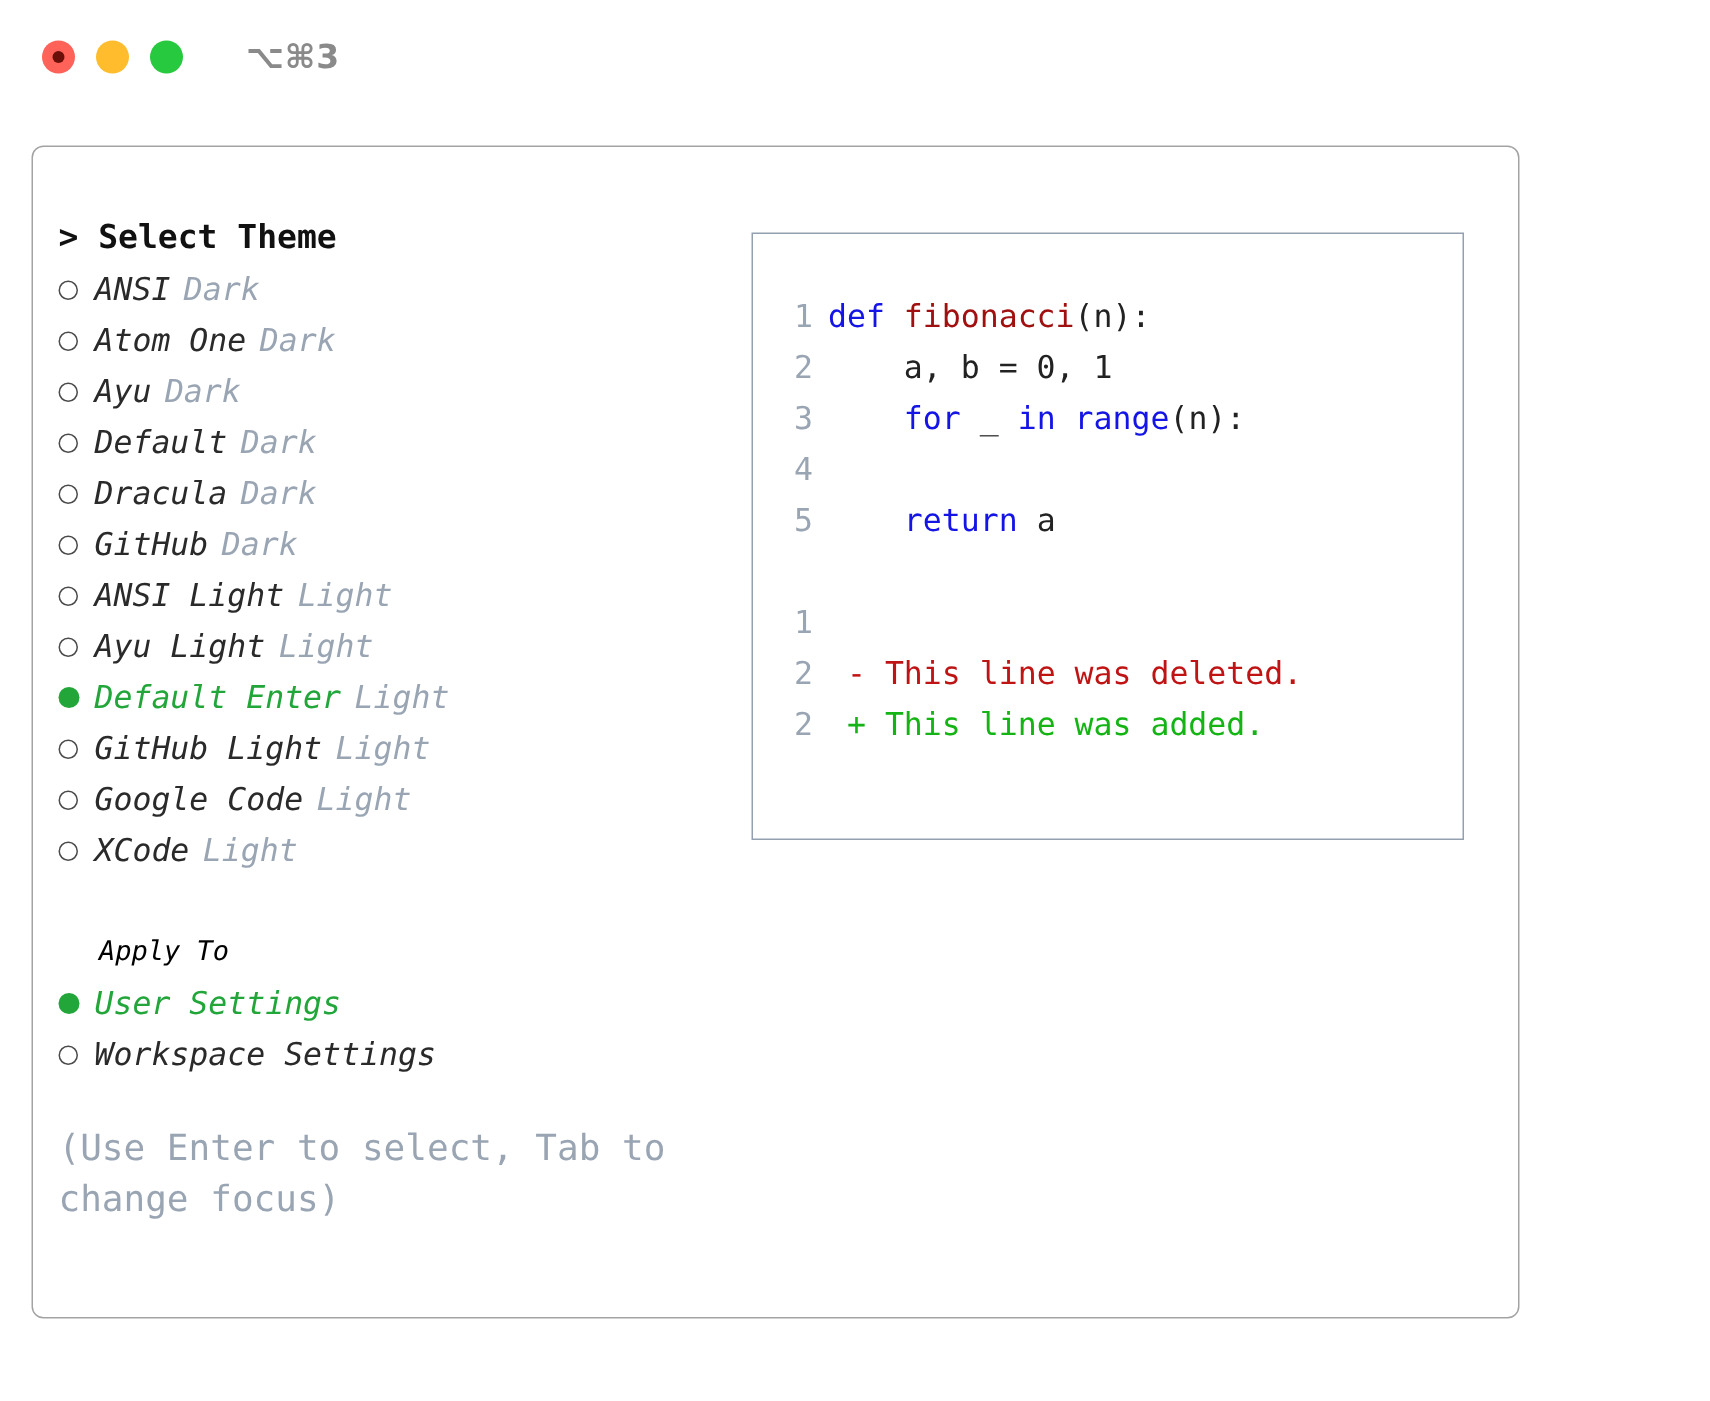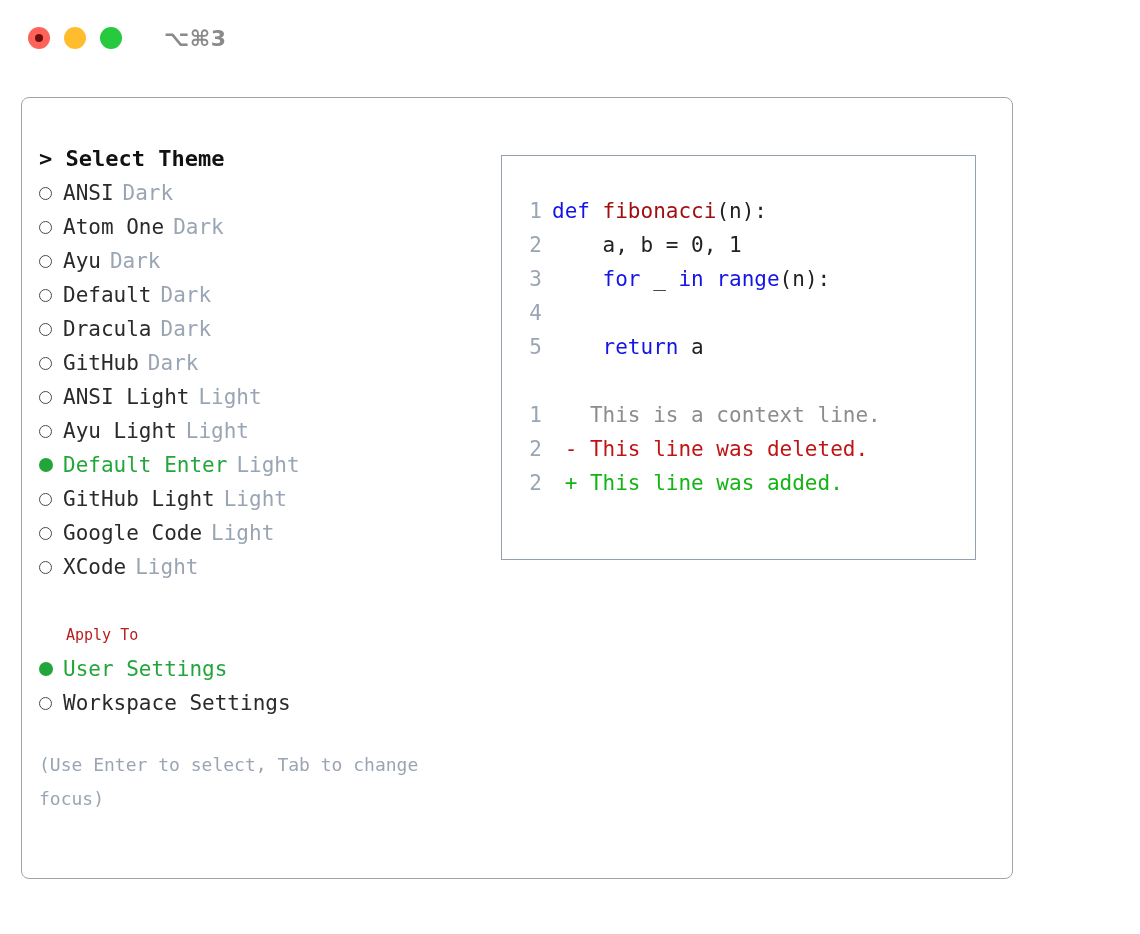--- a/index.html
+++ b/index.html
@@ -101,20 +101,21 @@
     white-space: pre;
   }
 
   .theme-row {
     display: flex;
     align-items: flex-start;
     line-height: 34px;
     height: 34px;
     font-size: 21px;
     white-space: pre;
+    font-style: italic;
   }
   .radio-cell {
     width: 24px;
     flex: 0 0 24px;
     display: flex;
     align-items: center;
     height: 34px;
   }
   .radio-off {
     width: 13px;
@@ -136,31 +137,32 @@
     color: #22a63a;
   }
   .theme-badge {
     color: #9aa5b4;
     margin-left: 9px;
   }
 
   .section-gap { height: 34px; }
 
   .apply-label {
-    font-size: 15px;
-    color: #b91c1c;
+    font-size: 18px;
+    color: #000000;
     line-height: 34px;
     height: 34px;
     padding-left: 27px;
     white-space: pre;
+    font-style: italic;
   }
 
   .hint-block {
     margin-top: 28px;
-    font-size: 18px;
+    font-size: 24px;
     color: #9aa5b4;
     line-height: 34px;
     width: 420px;
     white-space: pre-wrap;
   }
 
   
   .right-col {
     position: absolute;
     left: 479px;
@@ -264,21 +266,21 @@
         <div class="preview-box">
           <div id="code-block">
               <div class="code-line"><span class="gutter">1</span><span class="code-text"><span class="tok-kw">def </span><span class="tok-fn">fibonacci</span><span class="tok-punct">(n):</span></span></div>
               <div class="code-line"><span class="gutter">2</span><span class="code-text"><span class="tok-plain">    a, b = 0, 1</span></span></div>
               <div class="code-line"><span class="gutter">3</span><span class="code-text"><span class="tok-plain">    </span><span class="tok-kw">for </span><span class="tok-plain">_ </span><span class="tok-kw">in </span><span class="tok-kw">range</span><span class="tok-punct">(n):</span></span></div>
               <div class="code-line"><span class="gutter">4</span></div>
               <div class="code-line"><span class="gutter">5</span><span class="code-text"><span class="tok-plain">    </span><span class="tok-kw">return </span><span class="tok-plain">a</span></span></div>
             </div>
           <div class="diff-gap"></div>
           <div id="diff-block">
-              <div class="code-line"><span class="gutter">1</span><span class="code-text diff-ctx">  </span><span class="code-text diff-ctx"> This is a context line.</span></div>
+              <div class="code-line"><span class="gutter">1</span><span class="code-text diff-ctx">  </span></div>
               <div class="code-line"><span class="gutter">2</span><span class="code-text diff-del"> -</span><span class="code-text diff-del"> This line was deleted.</span></div>
               <div class="code-line"><span class="gutter">2</span><span class="code-text diff-add"> +</span><span class="code-text diff-add"> This line was added.</span></div>
             </div>
         </div>
       </div>
 
     </div>
   </div>
 </div>
 

